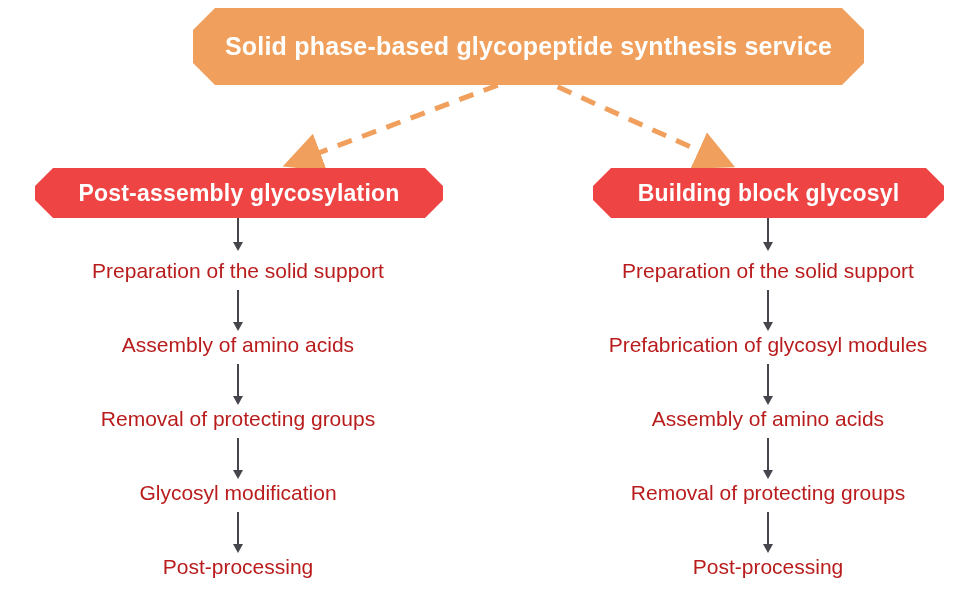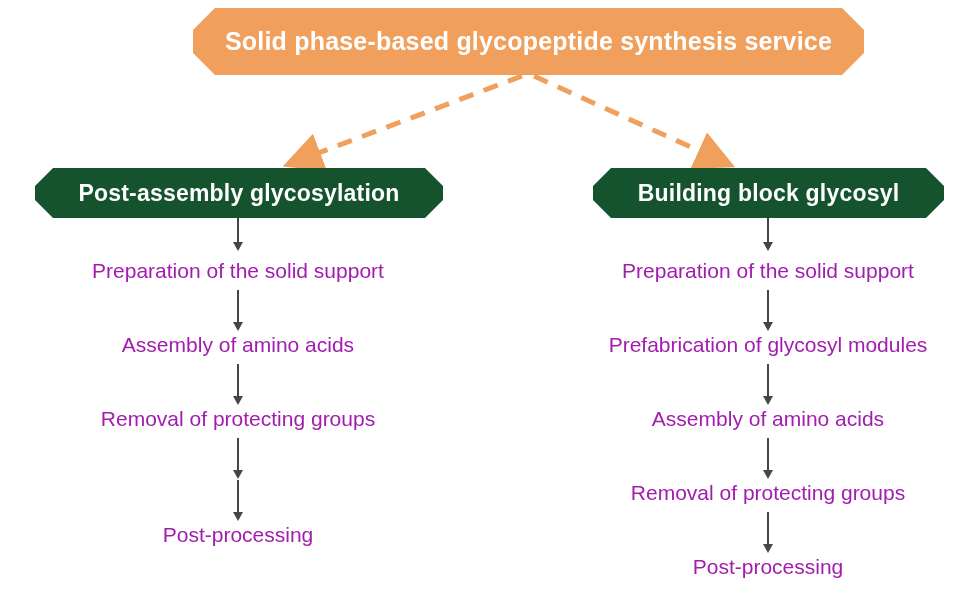--- a/index.html
+++ b/index.html
@@ -28,31 +28,31 @@
     color: #ffffff;
     font-weight: bold;
     letter-spacing: 0.2px;
     white-space: nowrap;
   }
 
   #title-banner {
     left: 193px;
     top: 8px;
     width: 671px;
-    height: 67px;
+    height: 77px;
     background: #F0A05C;
     font-size: 25px;
     -webkit-clip-path: polygon(22px 0, calc(100% - 22px) 0, 100% 22px, 100% calc(100% - 22px), calc(100% - 22px) 100%, 22px 100%, 0 calc(100% - 22px), 0 22px);
     clip-path: polygon(22px 0, calc(100% - 22px) 0, 100% 22px, 100% calc(100% - 22px), calc(100% - 22px) 100%, 22px 100%, 0 calc(100% - 22px), 0 22px);
   }
 
   .branch-header {
     top: 168px;
     height: 50px;
-    background: #14532d;
+    background: #ef4444;
     font-size: 23px;
     -webkit-clip-path: polygon(18px 0, calc(100% - 18px) 0, 100% 18px, 100% calc(100% - 18px), calc(100% - 18px) 100%, 18px 100%, 0 calc(100% - 18px), 0 18px);
     clip-path: polygon(18px 0, calc(100% - 18px) 0, 100% 18px, 100% calc(100% - 18px), calc(100% - 18px) 100%, 18px 100%, 0 calc(100% - 18px), 0 18px);
   }
   #branch-header-left  { left: 35px;  width: 408px; }
   #branch-header-right { left: 593px; width: 351px; }
 
   
   #dashed-links {
     position: absolute;
@@ -68,21 +68,21 @@
     position: absolute;
     top: 258px;
     width: 420px;
   }
   #column-left  { left: 28px; }
   #column-right { left: 558px; }
 
   .step-label {
     text-align: center;
     font-size: 21px;
-    color: #a21caf;
+    color: #b91c1c;
     line-height: 26px;
     white-space: nowrap;
     height: 32px;
   }
 
   .step-arrow {
     position: relative;
     height: 42px;
     width: 100%;
   }
@@ -179,20 +179,21 @@
     <div class="step-label">Assembly of amino acids</div>
     <div class="step-arrow">
       <span class="shaft"></span>
       <span class="head"></span>
     </div>
     <div class="step-label">Removal of protecting groups</div>
     <div class="step-arrow">
       <span class="shaft"></span>
       <span class="head"></span>
     </div>
+    <div class="step-label">Glycosyl modification</div>
     <div class="step-arrow">
       <span class="shaft"></span>
       <span class="head"></span>
     </div>
     <div class="step-label">Post-processing</div>
   </div>
 
   <div class="column" id="column-right">
     <div class="step-label">Preparation of the solid support</div>
     <div class="step-arrow">

